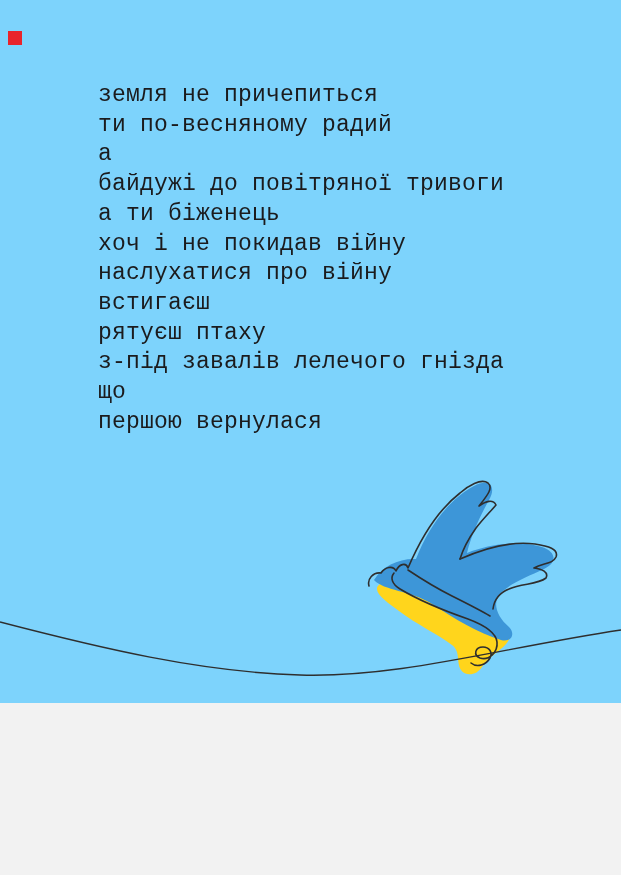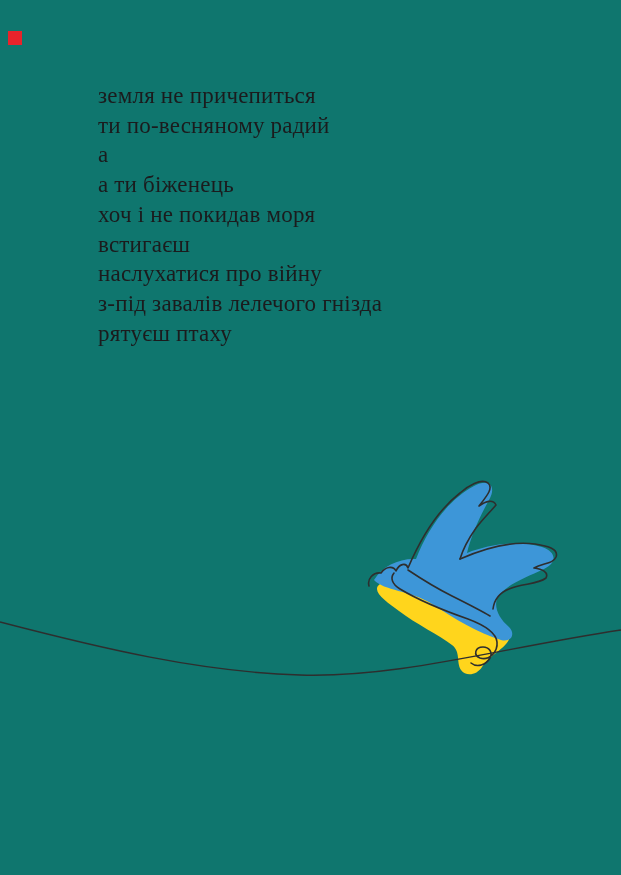--- a/index.html
+++ b/index.html
@@ -3,25 +3,25 @@
 <meta charset="utf-8">
 <style>
   html, body {
     margin: 0;
     padding: 0;
     background: #f2f2f2;
   }
   .canvas {
     position: relative;
     width: 621px;
-    height: 875px;
+    height: 703px;
     margin: 0 auto;
-    background: #0f766e;
+    background: #7dd3fc;
     overflow: hidden;
-    font-family: Liberation Serif, serif;
+    font-family: Liberation Mono, monospace;
   }
   .accent-square {
     position: absolute;
     left: 8px;
     top: 31px;
     width: 14px;
     height: 14px;
   }
   .poem {
     position: absolute;
@@ -65,26 +65,29 @@
 <body>
 
 <div class="canvas">
 
   <div class="accent-square" style="background-color: rgb(232, 35, 43);"></div>
 
   <div class="poem">
     <div>земля не причепиться</div>
     <div>ти по-весняному радий</div>
     <div>а</div>
+    <div>байдужі до повітряної тривоги</div>
     <div>а ти біженець</div>
-    <div>хоч і не покидав моря</div>
+    <div>хоч і не покидав війну</div>
+    <div>наслухатися про війну</div>
     <div>встигаєш</div>
-    <div>наслухатися про війну</div>
+    <div>рятуєш птаху</div>
     <div>з-під завалів лелечого гнізда</div>
-    <div>рятуєш птаху</div>
+    <div>що</div>
+    <div>першою вернулася</div>
   </div>
 
   <svg class="bird-svg" viewBox="0 0 230 220" xmlns="http://www.w3.org/2000/svg">
 
     <path d="M20,124 C34,118 58,124 78,134 C102,146 122,153 137,161
              C150,168 153,177 146,184 C139,192 128,197 122,207
              C117,215 106,217 101,210 C96,202 101,192 92,185
              C79,175 56,164 39,151 C27,142 10,131 20,124 Z" fill="#FFD51C"></path>
 
     <path d="M14,120 C22,106 40,98 56,99 C68,68 88,40 114,26

